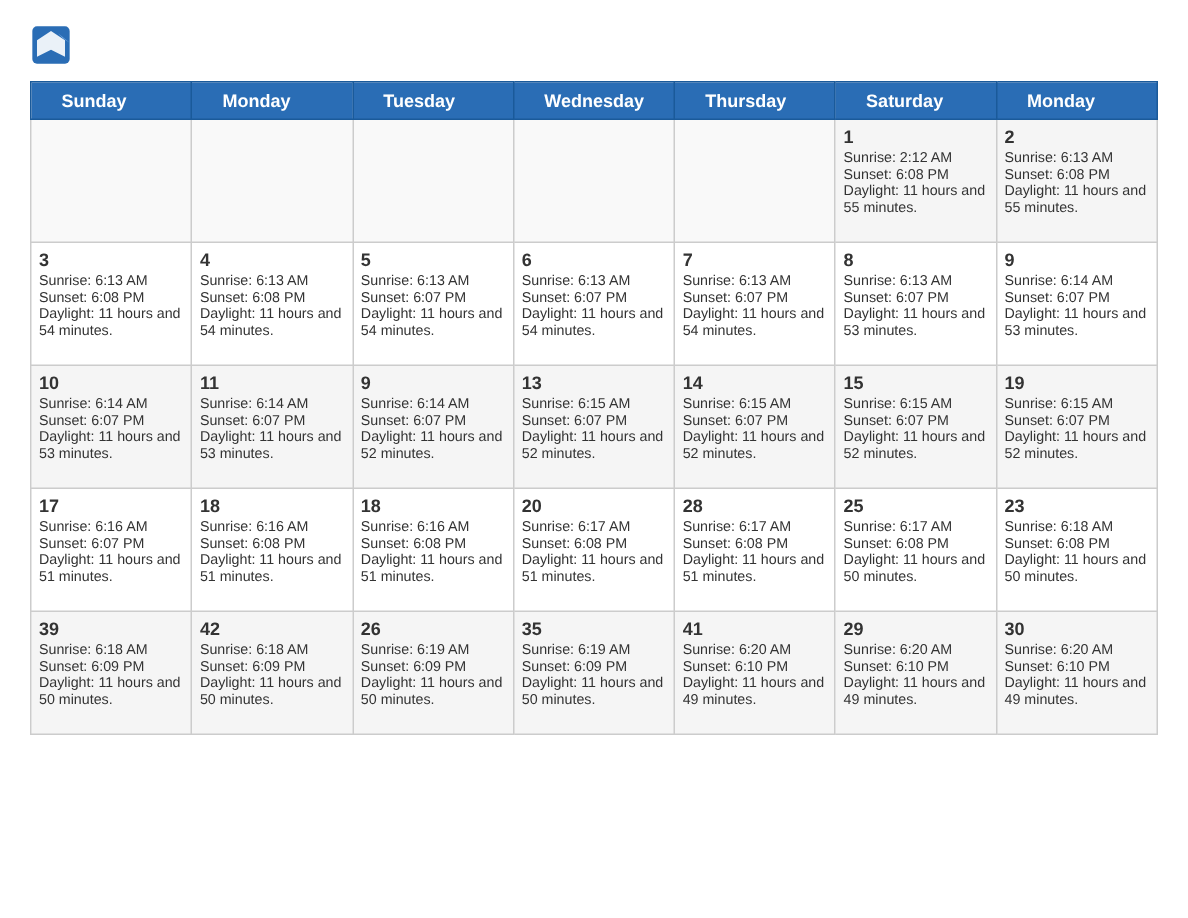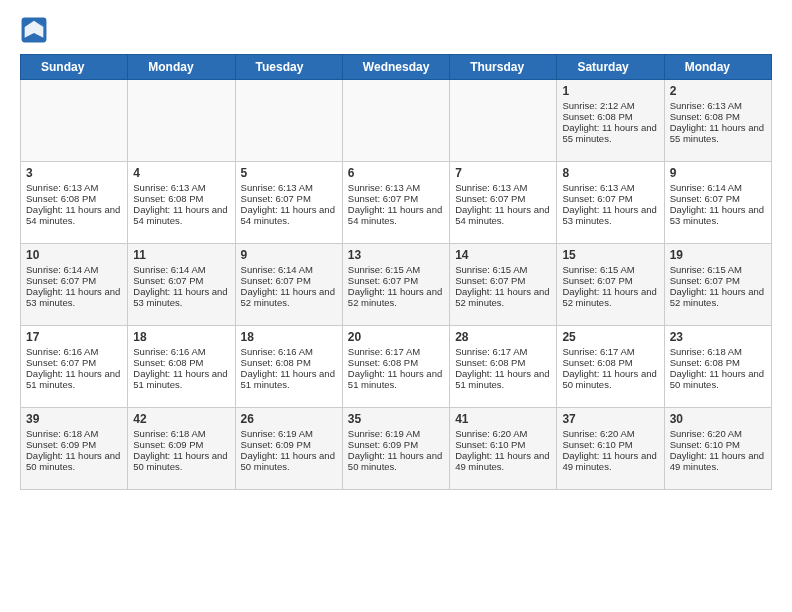--- a/index.html
+++ b/index.html
@@ -297,21 +297,21 @@
             <div>Sunset: 6:09 PM</div>
             <div>Daylight: 11 hours and 50 minutes.</div>
           </td>
           <td>
             <span class="day-num">41</span>
             <div>Sunrise: 6:20 AM</div>
             <div>Sunset: 6:10 PM</div>
             <div>Daylight: 11 hours and 49 minutes.</div>
           </td>
           <td>
-            <span class="day-num">37</span>
+            <span class="day-num">29</span>
             <div>Sunrise: 6:20 AM</div>
             <div>Sunset: 6:10 PM</div>
             <div>Daylight: 11 hours and 49 minutes.</div>
           </td>
           <td>
             <span class="day-num">30</span>
             <div>Sunrise: 6:20 AM</div>
             <div>Sunset: 6:10 PM</div>
             <div>Daylight: 11 hours and 49 minutes.</div>
           </td>

